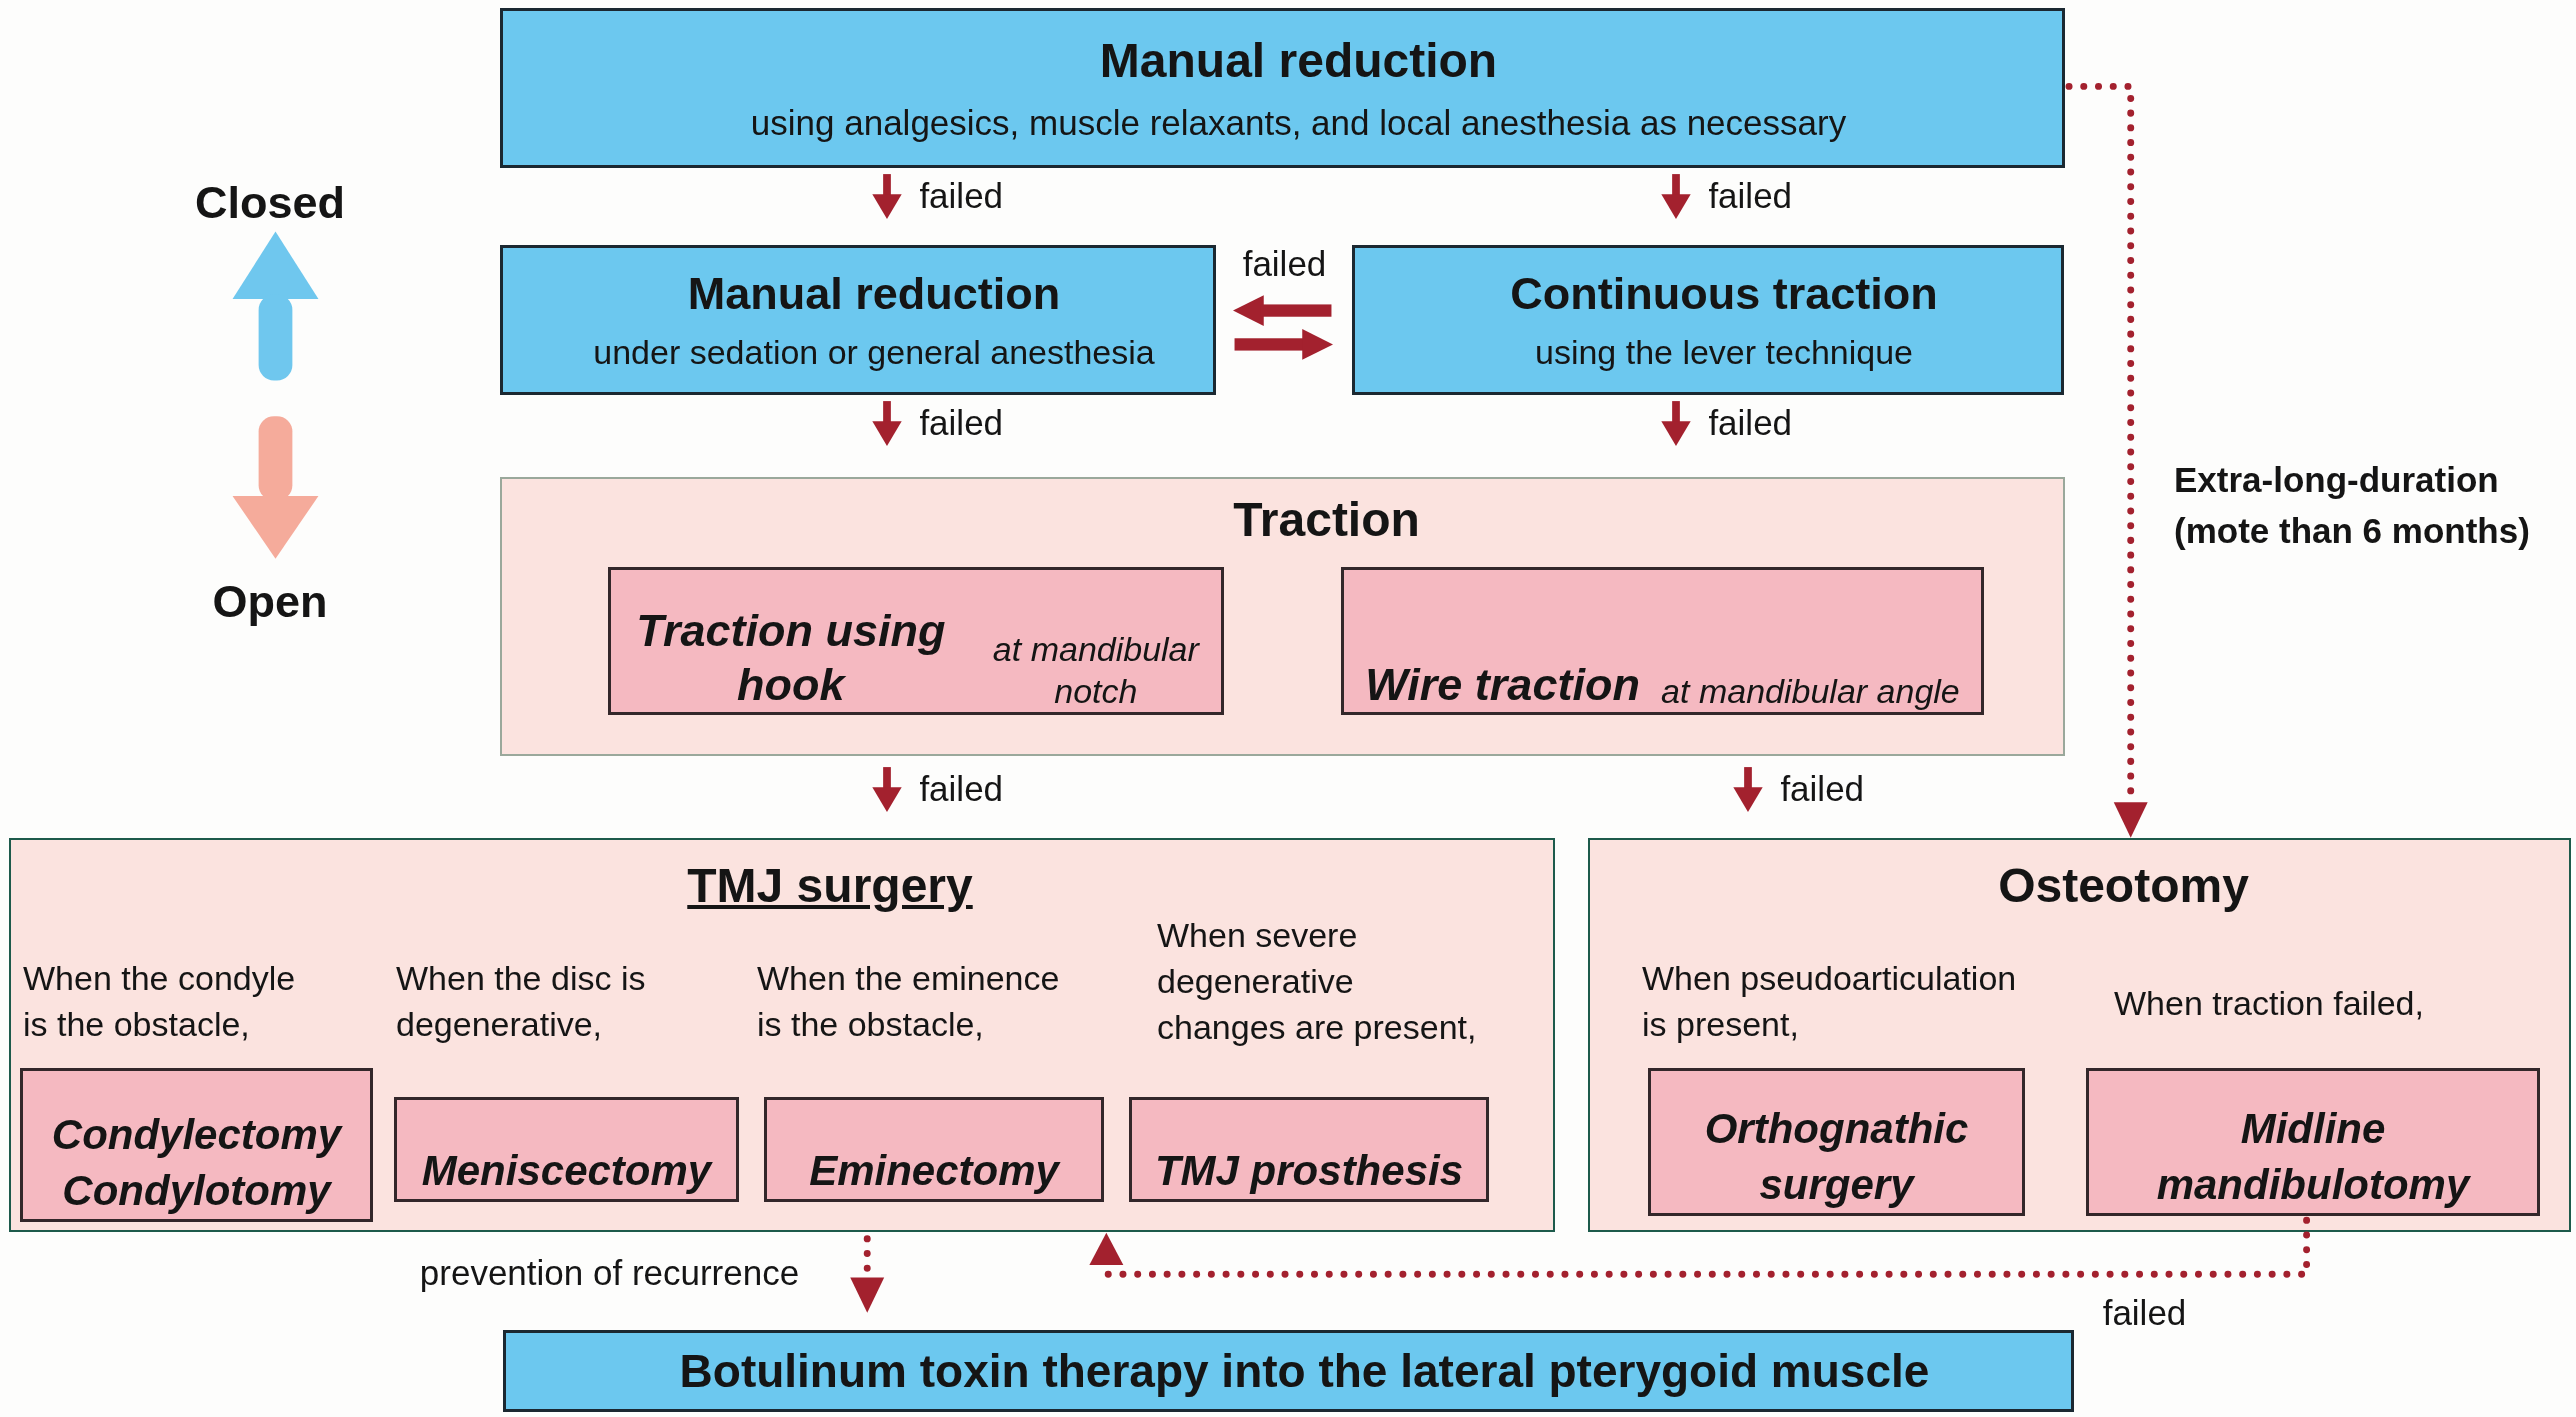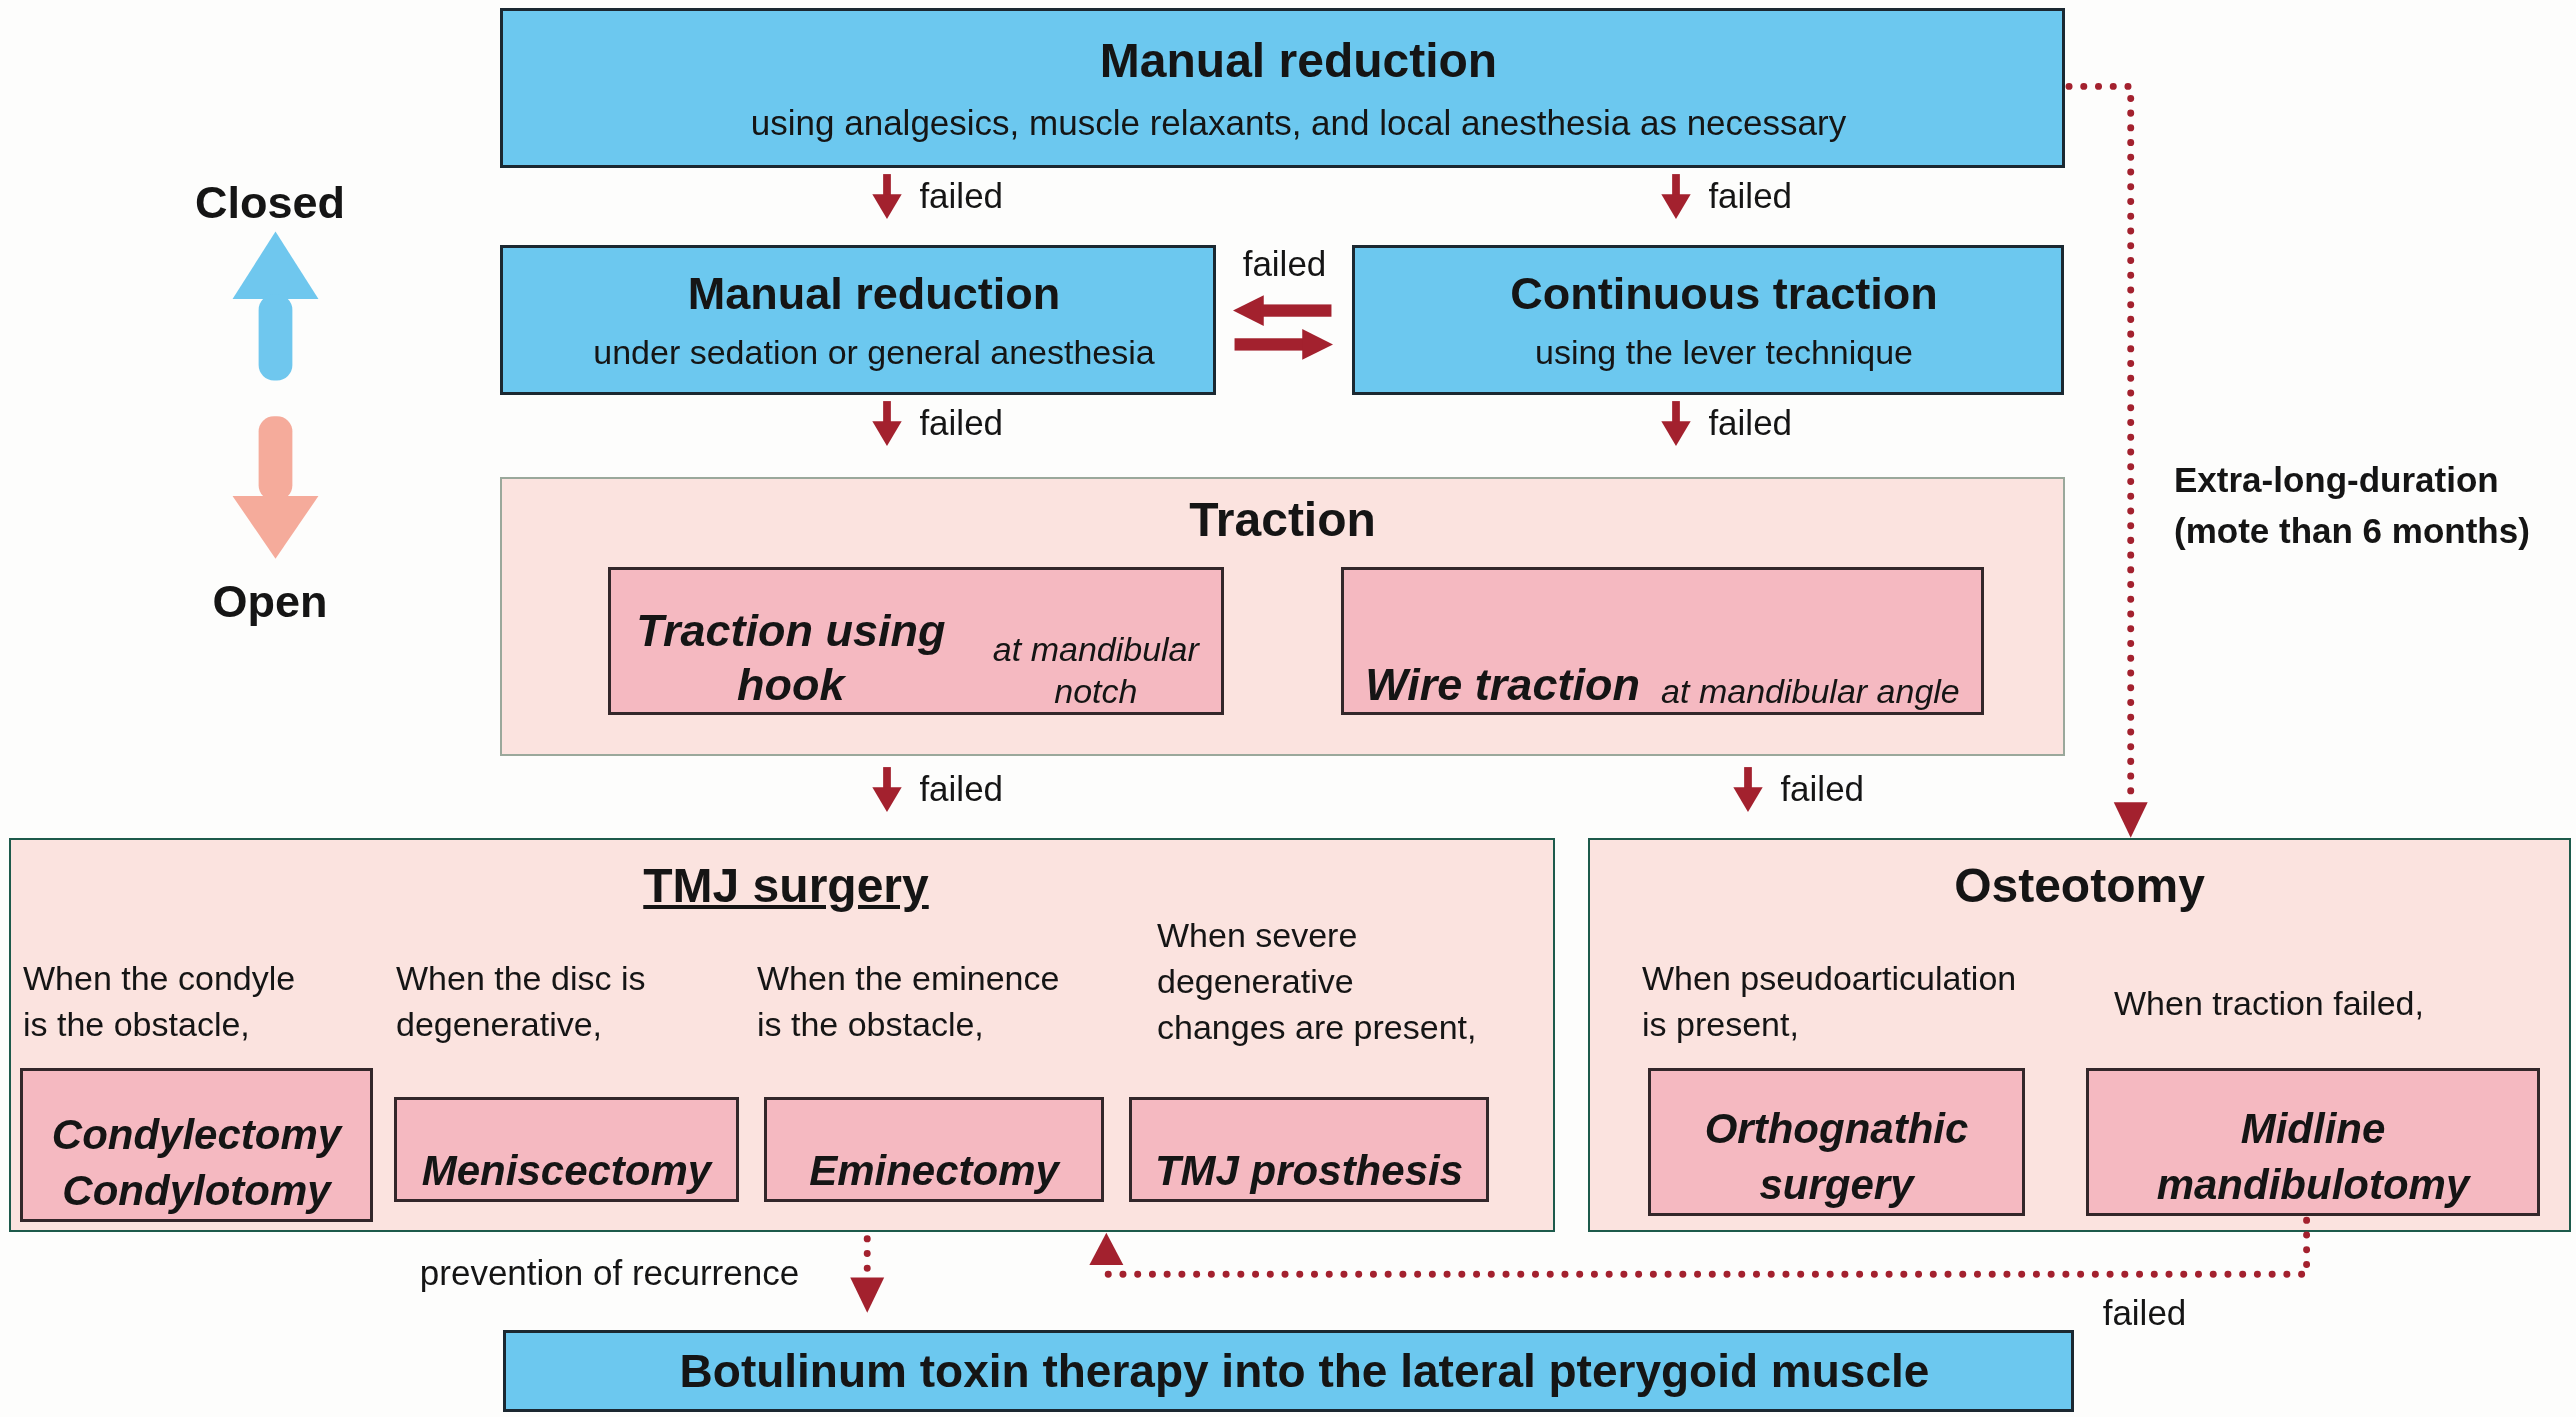--- a/index.html
+++ b/index.html
@@ -29,21 +29,21 @@
   }
   .t-title{font-size:48px;font-weight:bold;line-height:57px;}
   .t-title-md{font-size:45px;font-weight:bold;line-height:54px;}
   .t-sub{font-size:35px;line-height:43px;margin-top:12.3px;}
   .t-sub-md{font-size:34px;line-height:42px;margin-top:9.3px;}
   .side-label{font-size:45px;font-weight:bold;text-align:center;}
   .failed-marker{display:flex;align-items:flex-start;gap:15.4px;}
   .failed-label{font-size:35px;line-height:43px;}
   .cond{font-size:34px;line-height:46px;white-space:pre-line;}
   .proc{font-size:42px;font-weight:bold;line-height:56px;white-space:pre-line;}
-  .container-title{font-size:48px;font-weight:bold;text-align:center;}
+  .container-title{font-size:48px;font-weight:bold;text-align:center;padding-left:44px;}
   .note{font-size:35px;line-height:51px;}
   svg{display:block;}
 </style>
 </head>
 <body>
 
 <div class="canvas">
 
   <div class="abs side-label" style="left:185px;top:177px;width:170px;">Closed</div>
 

